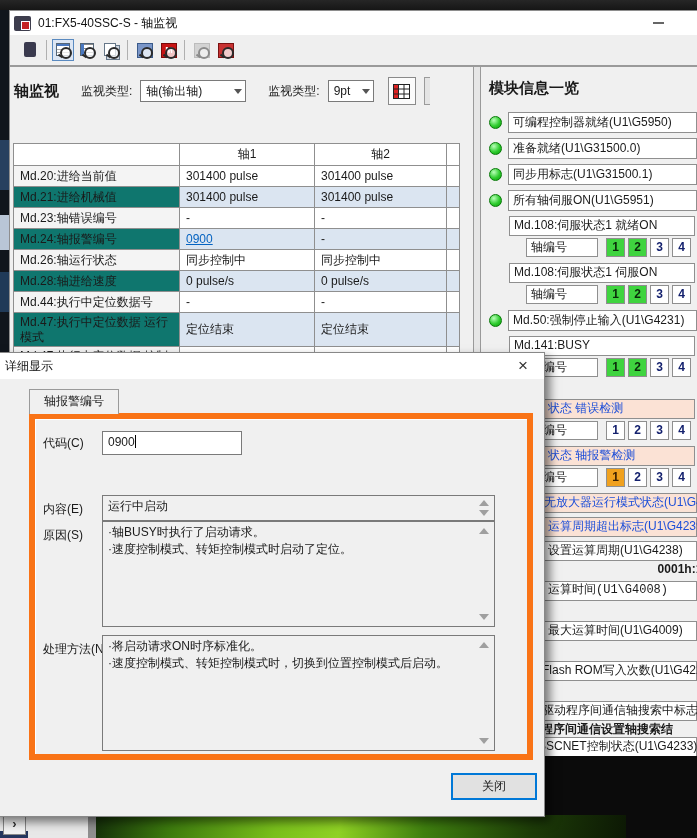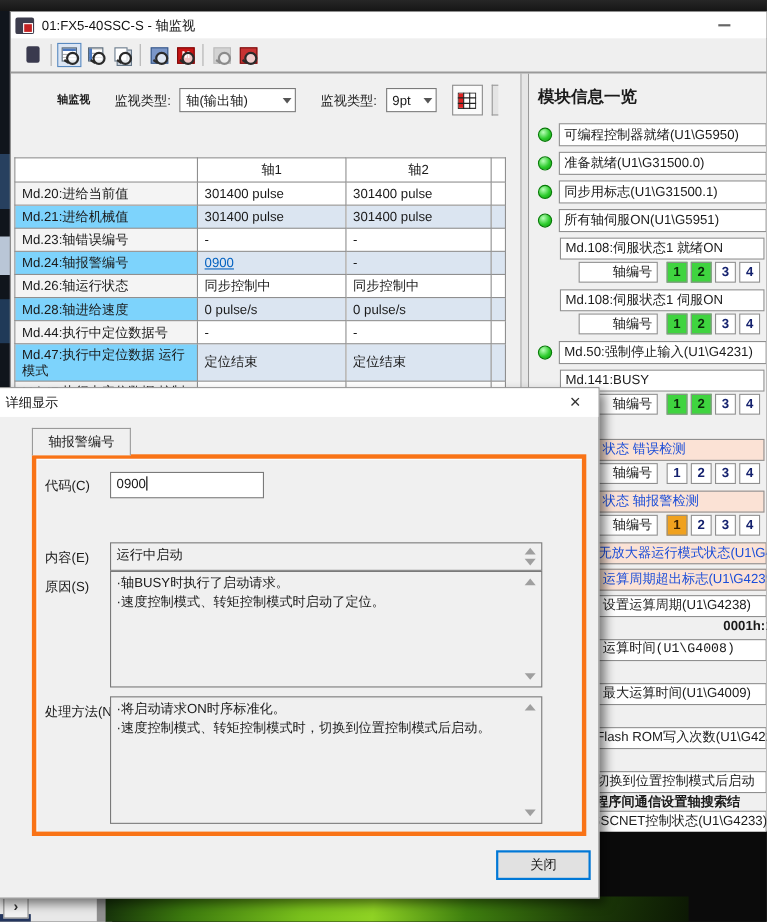--- a/index.html
+++ b/index.html
@@ -47,75 +47,75 @@
   .tbi.modred .base{background:#c83232;border:1px solid #7a1212;}
   .tbi .mag{position:absolute;right:1px;bottom:1px;width:8px;height:8px;border:2px solid #2a2a2a;border-radius:50%;background:rgba(255,255,255,.75);}
   .tbi .mag::after{content:"";position:absolute;left:-4px;top:6px;width:5px;height:2px;background:#2a2a2a;transform:rotate(35deg);}
   .tbi.dis{opacity:.5;}
   .tsep{width:1px;height:20px;background:#b0b0b0;margin:0 4px;}
 
   #win-content{position:relative;height:689px;display:flex;}
   
   #left-panel{width:463px;background:#f0f0f0;position:relative;overflow:hidden;}
   #lp-header{position:absolute;left:4px;top:10px;right:0;height:28px;display:flex;align-items:center;}
-  #lp-title{font-size:10px;font-weight:bold;margin-right:22px;margin-left:38px;}
+  #lp-title{font-size:15px;font-weight:bold;margin-right:22px;}
   .lp-label{margin-right:8px;}
   .combo{height:22px;background:#fff;border:1px solid #7a7a7a;display:flex;align-items:center;padding:0 2px 0 5px;box-sizing:border-box;}
   .combo .cv{flex:1;}
   .combo .chev{width:9px;height:9px;position:relative;margin-left:6px;}
   .combo .chev::after{content:"";position:absolute;left:0;top:2px;border-left:4px solid transparent;border-right:4px solid transparent;border-top:5px solid #555;}
   #combo-type{width:106px;margin-right:22px;}
   #combo-font{width:46px;margin-right:14px;}
   #grid-btn{width:26px;height:26px;background:#fbfbfb;border:1px solid #8a8a8a;display:flex;align-items:center;justify-content:center;}
   #btn-sliver{width:5px;height:26px;background:#e4e4e4;border:1px solid #9a9a9a;border-right:none;margin-left:8px;}
 
   #axis-table{position:absolute;left:3px;top:76px;border-collapse:collapse;background:#fff;}
   #axis-table td,#axis-table th{border:1px solid #8f8f8f;padding:1px 6px;font-weight:normal;font-size:12px;text-align:left;white-space:nowrap;overflow:hidden;}
   #axis-table tr{height:21px;}
   #axis-table tr.tall{height:34px;}
   #axis-table th{text-align:center;background:#fff;height:19px;}
   #axis-table td.lbl{width:153px;max-width:153px;background:#f4f4f4;white-space:normal;line-height:1.25;}
   #axis-table td.v1{width:122px;max-width:122px;}
   #axis-table td.v2{width:119px;max-width:119px;}
   #axis-table td.sliver{width:9px;max-width:9px;padding:0;}
   #axis-table tr.alt td{background:#dbe5f1;}
-  #axis-table tr.alt td.lbl{background:#7dd3fc;}
+  #axis-table tr.alt td.lbl{background:#0f766e;}
   #axis-table a{color:#0563c1;text-decoration:underline;}
 
   #splitter{width:6px;background:#e6e6e6;border-left:1px solid #9a9a9a;border-right:1px solid #9a9a9a;}
 
   
   #right-panel{flex:1;background:#f0f0f0;position:relative;overflow:hidden;padding:10px 0 0 6px;box-sizing:border-box;}
   #mip-title{font-size:15px;font-weight:bold;margin:2px 0 14px 2px;}
   .mi-row{position:relative;}
   .mi-box{background:#fff;border:1px solid #8f8f8f;height:18px;line-height:17px;padding:0 4px;white-space:nowrap;overflow:visible;box-sizing:content-box;}
   .mi-led-row{display:flex;align-items:center;margin-bottom:5px;}
   .led{width:13px;height:13px;border-radius:50%;margin:0 6px 0 2px;flex:0 0 auto;
        background:radial-gradient(circle at 35% 30%,#b8ffb8,#2ecc2e 55%,#0a9a0a);border:1px solid #077a07;box-sizing:border-box;}
   .mi-led-row .mi-box{flex:1;height:19px;line-height:18px;}
   .mi-group-label{margin-left:22px;margin-right:2px;}
   .axes-row{display:flex;margin:2px 0 0 39px;}
-  .axes-label{width:62px;background:#fff;border:1px solid #8f8f8f;height:17px;line-height:16px;padding:0 4px;margin-right:8px;text-align:right;}
+  .axes-label{width:62px;background:#fff;border:1px solid #8f8f8f;height:17px;line-height:16px;padding:0 4px;margin-right:8px;}
   .axbox{width:17px;height:17px;border:1px solid #8f8f8f;margin-right:3px;text-align:center;line-height:17px;font-weight:bold;color:#14216e;background:#fff;}
   .axbox.on{background:#3fd43f;color:#0a2a0a;}
   .axbox.warn{background:#f0a11e;color:#3a2000;}
   .peach .mi-box,.mi-box.peach{background:#fbe2d5;color:#1d4ed8;}
   .mi-plain{margin-left:16px;}
   .mi-value{font-weight:bold;height:16px;line-height:16px;white-space:nowrap;margin-left:92px;width:140px;text-align:right;overflow:visible;}
   .mi-center{font-weight:bold;height:15px;line-height:15px;white-space:nowrap;margin-left:100px;}
 
   
   #dialog{left:-8px;top:352px;width:553px;height:465px;background:#f0f0f0;border:1px solid #888;
           box-shadow:5px 5px 9px rgba(0,0,0,.5);box-sizing:border-box;z-index:50;}
   #dlg-titlebar{height:26px;background:#fff;display:flex;align-items:center;}
   #dlg-title{padding-left:12px;flex:1;font-size:12px;color:#111;}
   #dlg-close{width:42px;height:26px;display:flex;align-items:center;justify-content:center;font-size:17px;color:#333;}
   #dlg-tab{position:absolute;left:36px;top:36px;width:90px;height:25px;background:#f0f0f0;border:1px solid #9a9a9a;border-bottom:none;
            box-sizing:border-box;text-align:center;line-height:23px;z-index:2;}
-  #dlg-page{position:absolute;left:36px;top:60px;width:504px;height:347px;border:4px solid #f97316;background:#f0f0f0;box-sizing:border-box;box-shadow:inset 1px 1px 0 #fff;}
+  #dlg-page{position:absolute;left:36px;top:60px;width:504px;height:347px;border:6px solid #f97316;background:#f0f0f0;box-sizing:border-box;box-shadow:inset 1px 1px 0 #fff;}
   .dlg-lbl{position:absolute;left:8px;white-space:nowrap;}
   .fld{position:absolute;border:1px solid #7a7a7a;background:#f0f0f0;box-sizing:border-box;padding:2px 5px;line-height:1.45;}
   #code-input{left:67px;top:12px;width:140px;height:24px;background:#fff;}
   .caret{display:inline-block;width:1px;height:13px;background:#000;vertical-align:-2px;}
   #content-field{left:67px;top:76px;width:393px;height:26px;}
   #cause-field{left:67px;top:102px;width:393px;height:106px;}
   #remedy-field{left:67px;top:216px;width:393px;height:116px;}
   .tri{position:absolute;width:0;height:0;border-left:5px solid transparent;border-right:5px solid transparent;}
   .tri.up{border-bottom:6px solid #9f9f9f;}
   .tri.dn{border-top:6px solid #9f9f9f;}
@@ -378,21 +378,21 @@
           </div>
           <div class="mi-row" style="margin-bottom: 4px;">
             <div class="mi-box mi-plain" style="text-indent: 40px;">最大运算时间(U1\G4009)</div>
             <div class="mi-value"></div>
           </div>
           <div class="mi-row" style="margin-bottom: 4px;">
             <div class="mi-box mi-plain" style="text-indent: 34px;">Flash ROM写入次数(U1\G4224)</div>
             <div class="mi-value"></div>
           </div>
           <div class="mi-row" style="margin-bottom: 0px;">
-            <div class="mi-box mi-plain" style="text-indent: 34px;">切换到位置控制模式后启动</div>
+            <div class="mi-box mi-plain" style="text-indent: 34px;">驱动程序间通信轴搜索中标志</div>
           </div>
           <div class="mi-row" style="margin-bottom: 0px;">
             <div class="mi-box mi-plain" style="text-indent: 34px; font-weight: bold; border: none; background: transparent; height: 16px; line-height: 16px;">程序间通信设置轴搜索结</div>
           </div>
           <div class="mi-row" style="margin-bottom: 2px;">
             <div class="mi-box mi-plain" style="text-indent: 30px;">SSCNET控制状态(U1\G4233)</div>
           </div>
           <div class="mi-row" style="margin-bottom: 4px;">
             <div class="mi-center">轴进给速度</div>
           </div>

